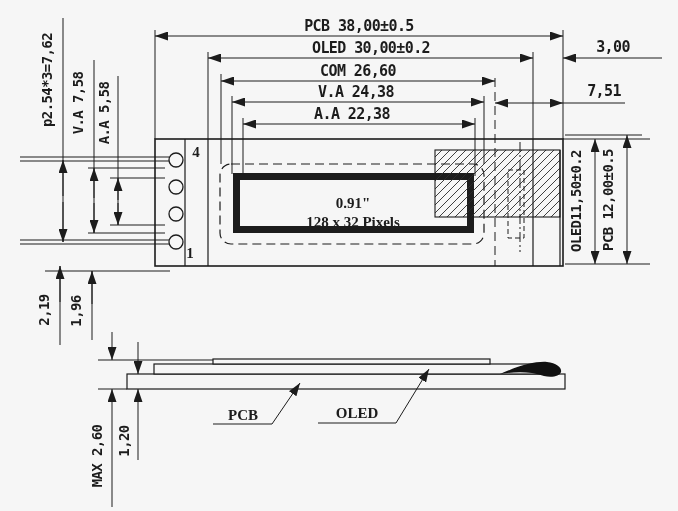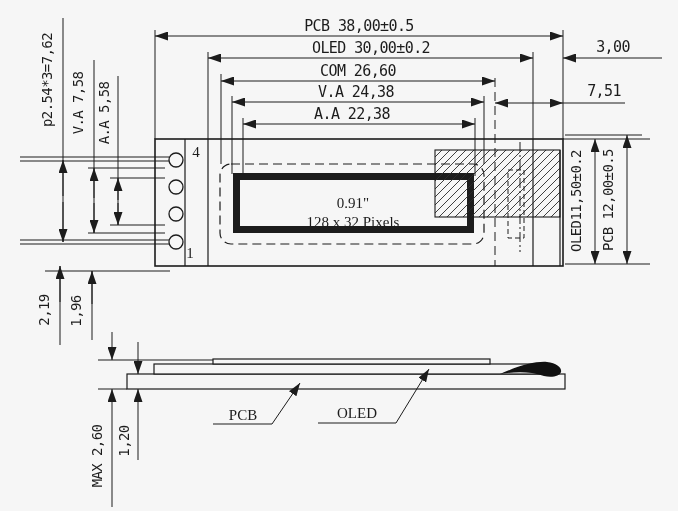--- a/index.html
+++ b/index.html
@@ -1,18 +1,18 @@
 <!DOCTYPE html>
 <html><head>
 <meta charset="utf-8">
 <style>
   html,body{margin:0;padding:0;background:#e8e8e8;}
   .sheet{
     position:relative;width:678px;height:511px;background:#f6f6f6;
-    font-family:"DejaVu Sans Mono", monospace;overflow:hidden;
+    font-family:"DejaVu Sans Mono", monospace;overflow:hidden;font-weight:bold;
   }
   svg{position:absolute;left:0;top:0;}
   text{fill:#1c1c1c;}
   .dim{font-family:"DejaVu Sans Mono", monospace;font-size:15px;letter-spacing:-0.6px;}
   .dimsm{font-family:"DejaVu Sans Mono", monospace;font-size:14px;letter-spacing:-0.6px;}
   .serif{font-family:"Liberation Serif", serif;font-size:15px;}
   .serifbig{font-family:"Liberation Serif", serif;font-size:15px;}
   line,path,rect,circle{shape-rendering:geometricPrecision;}
 </style>
 </head>

